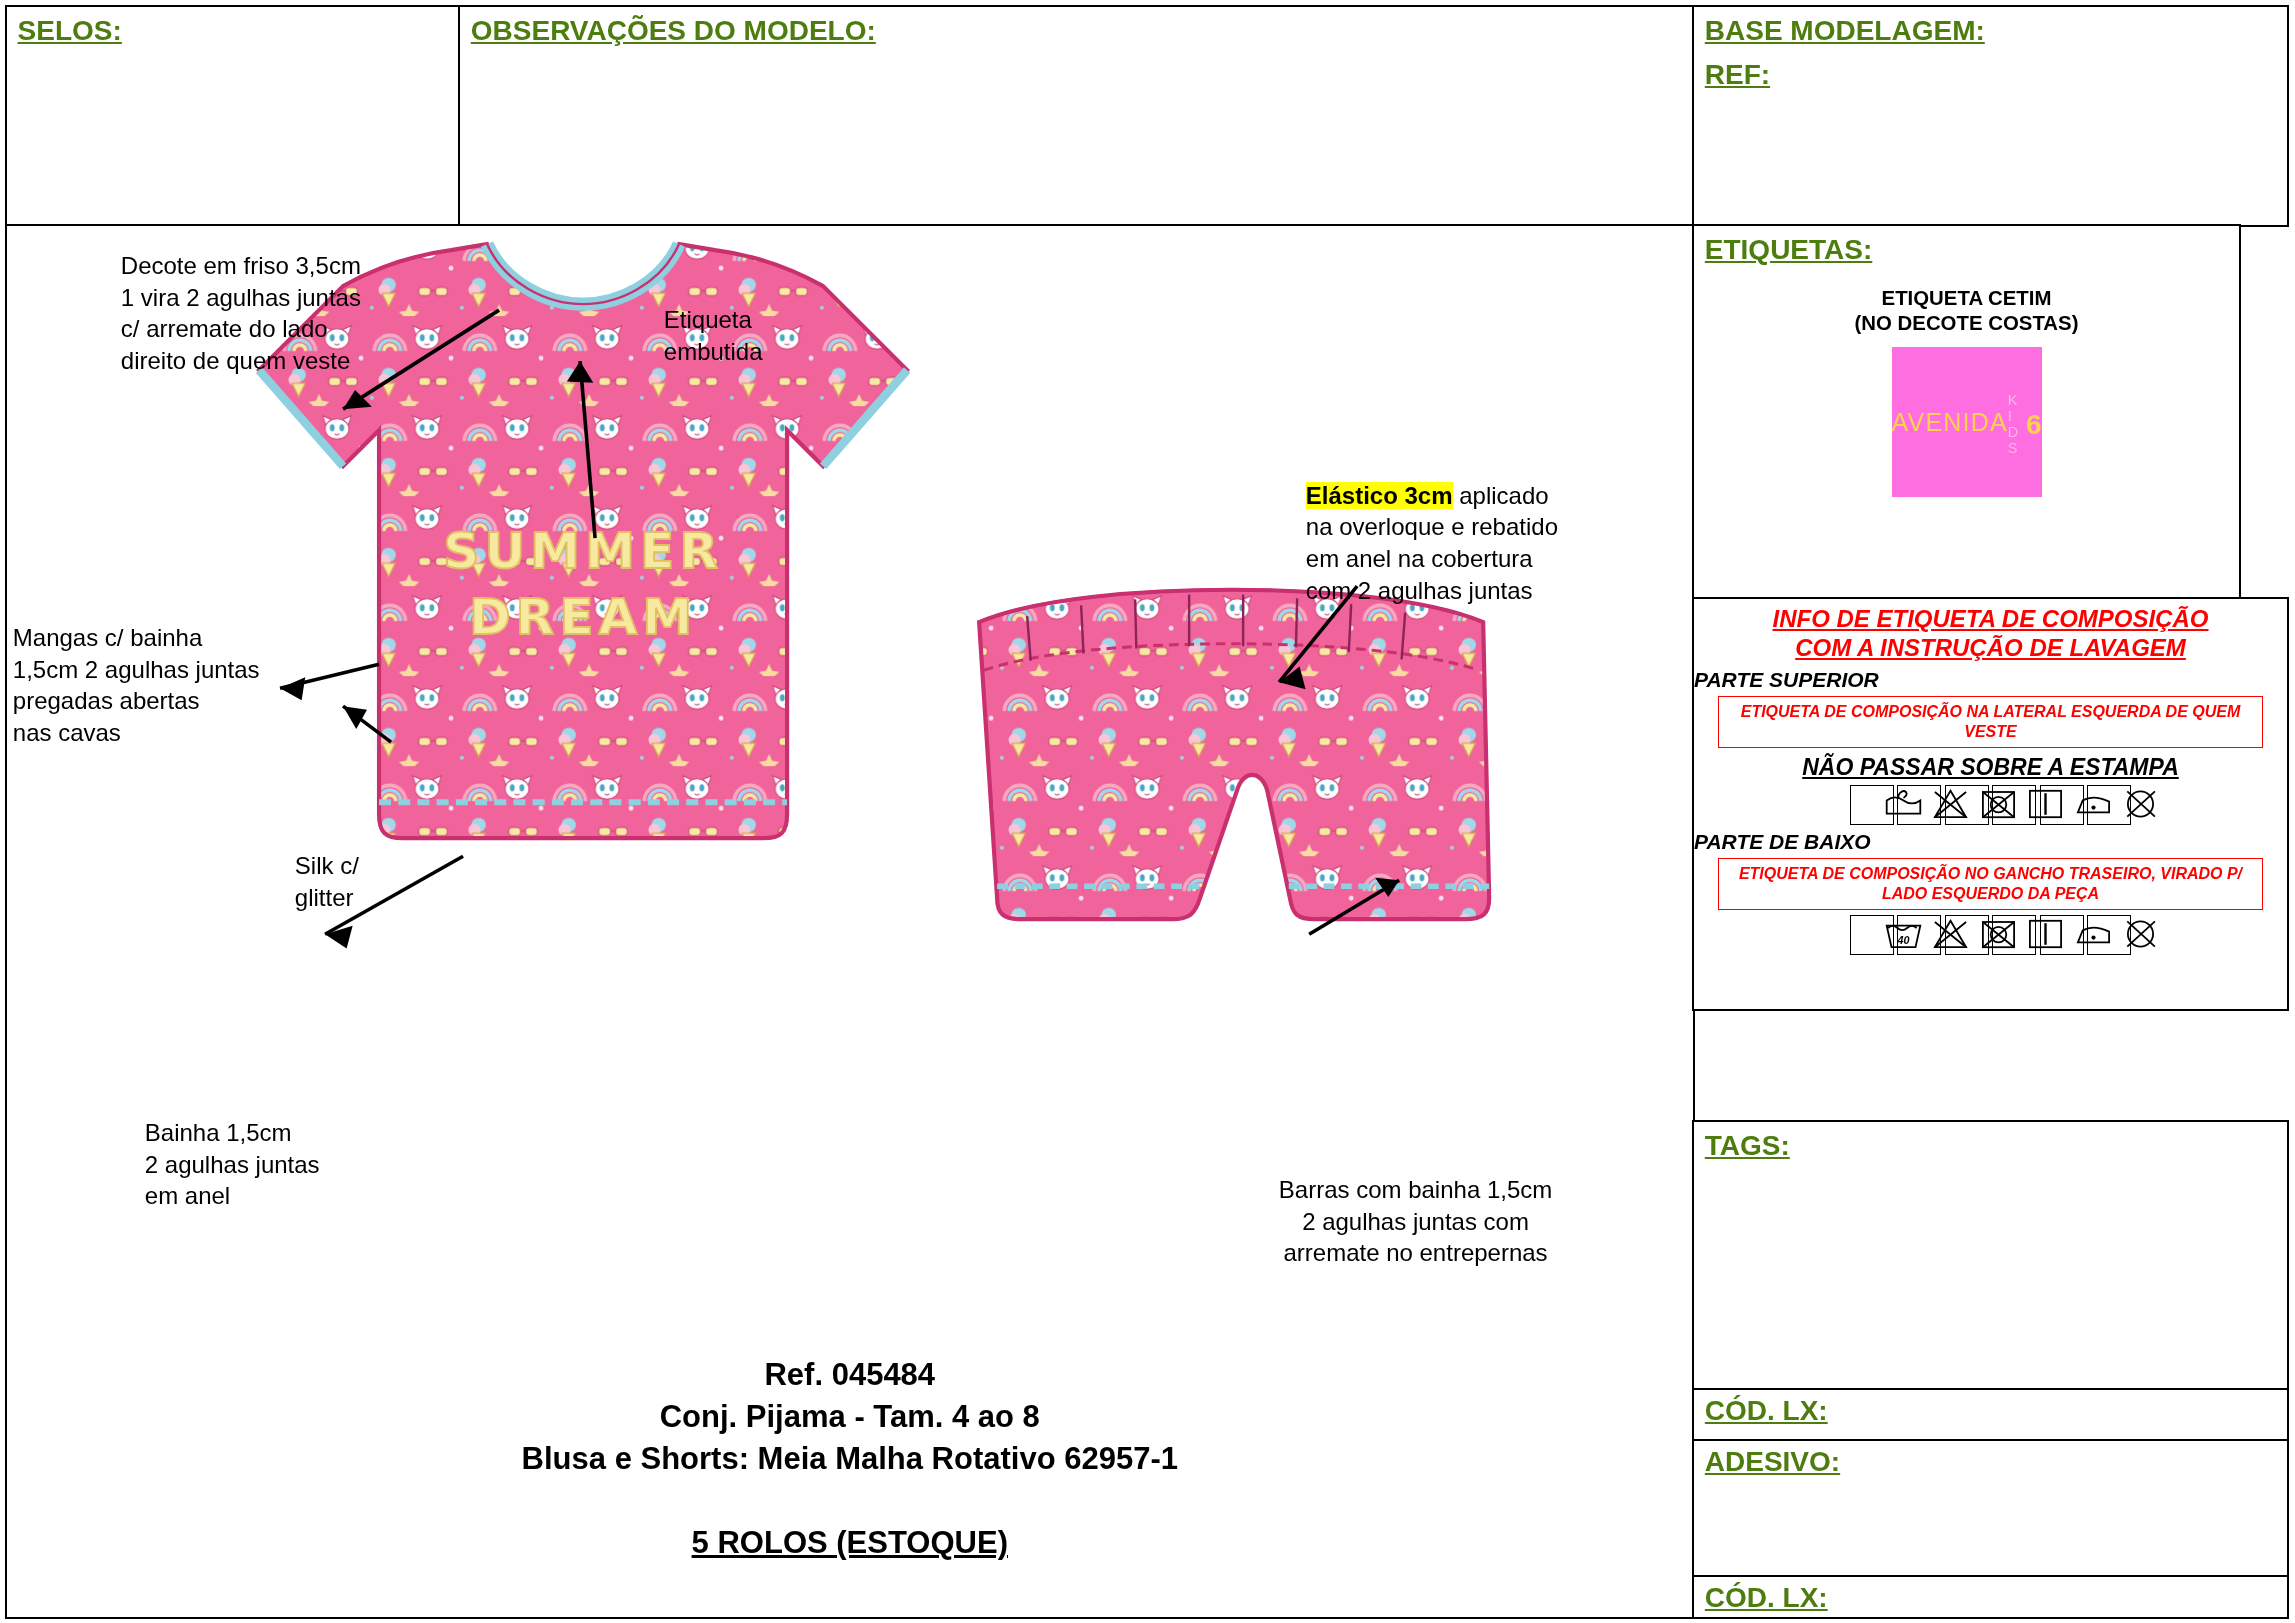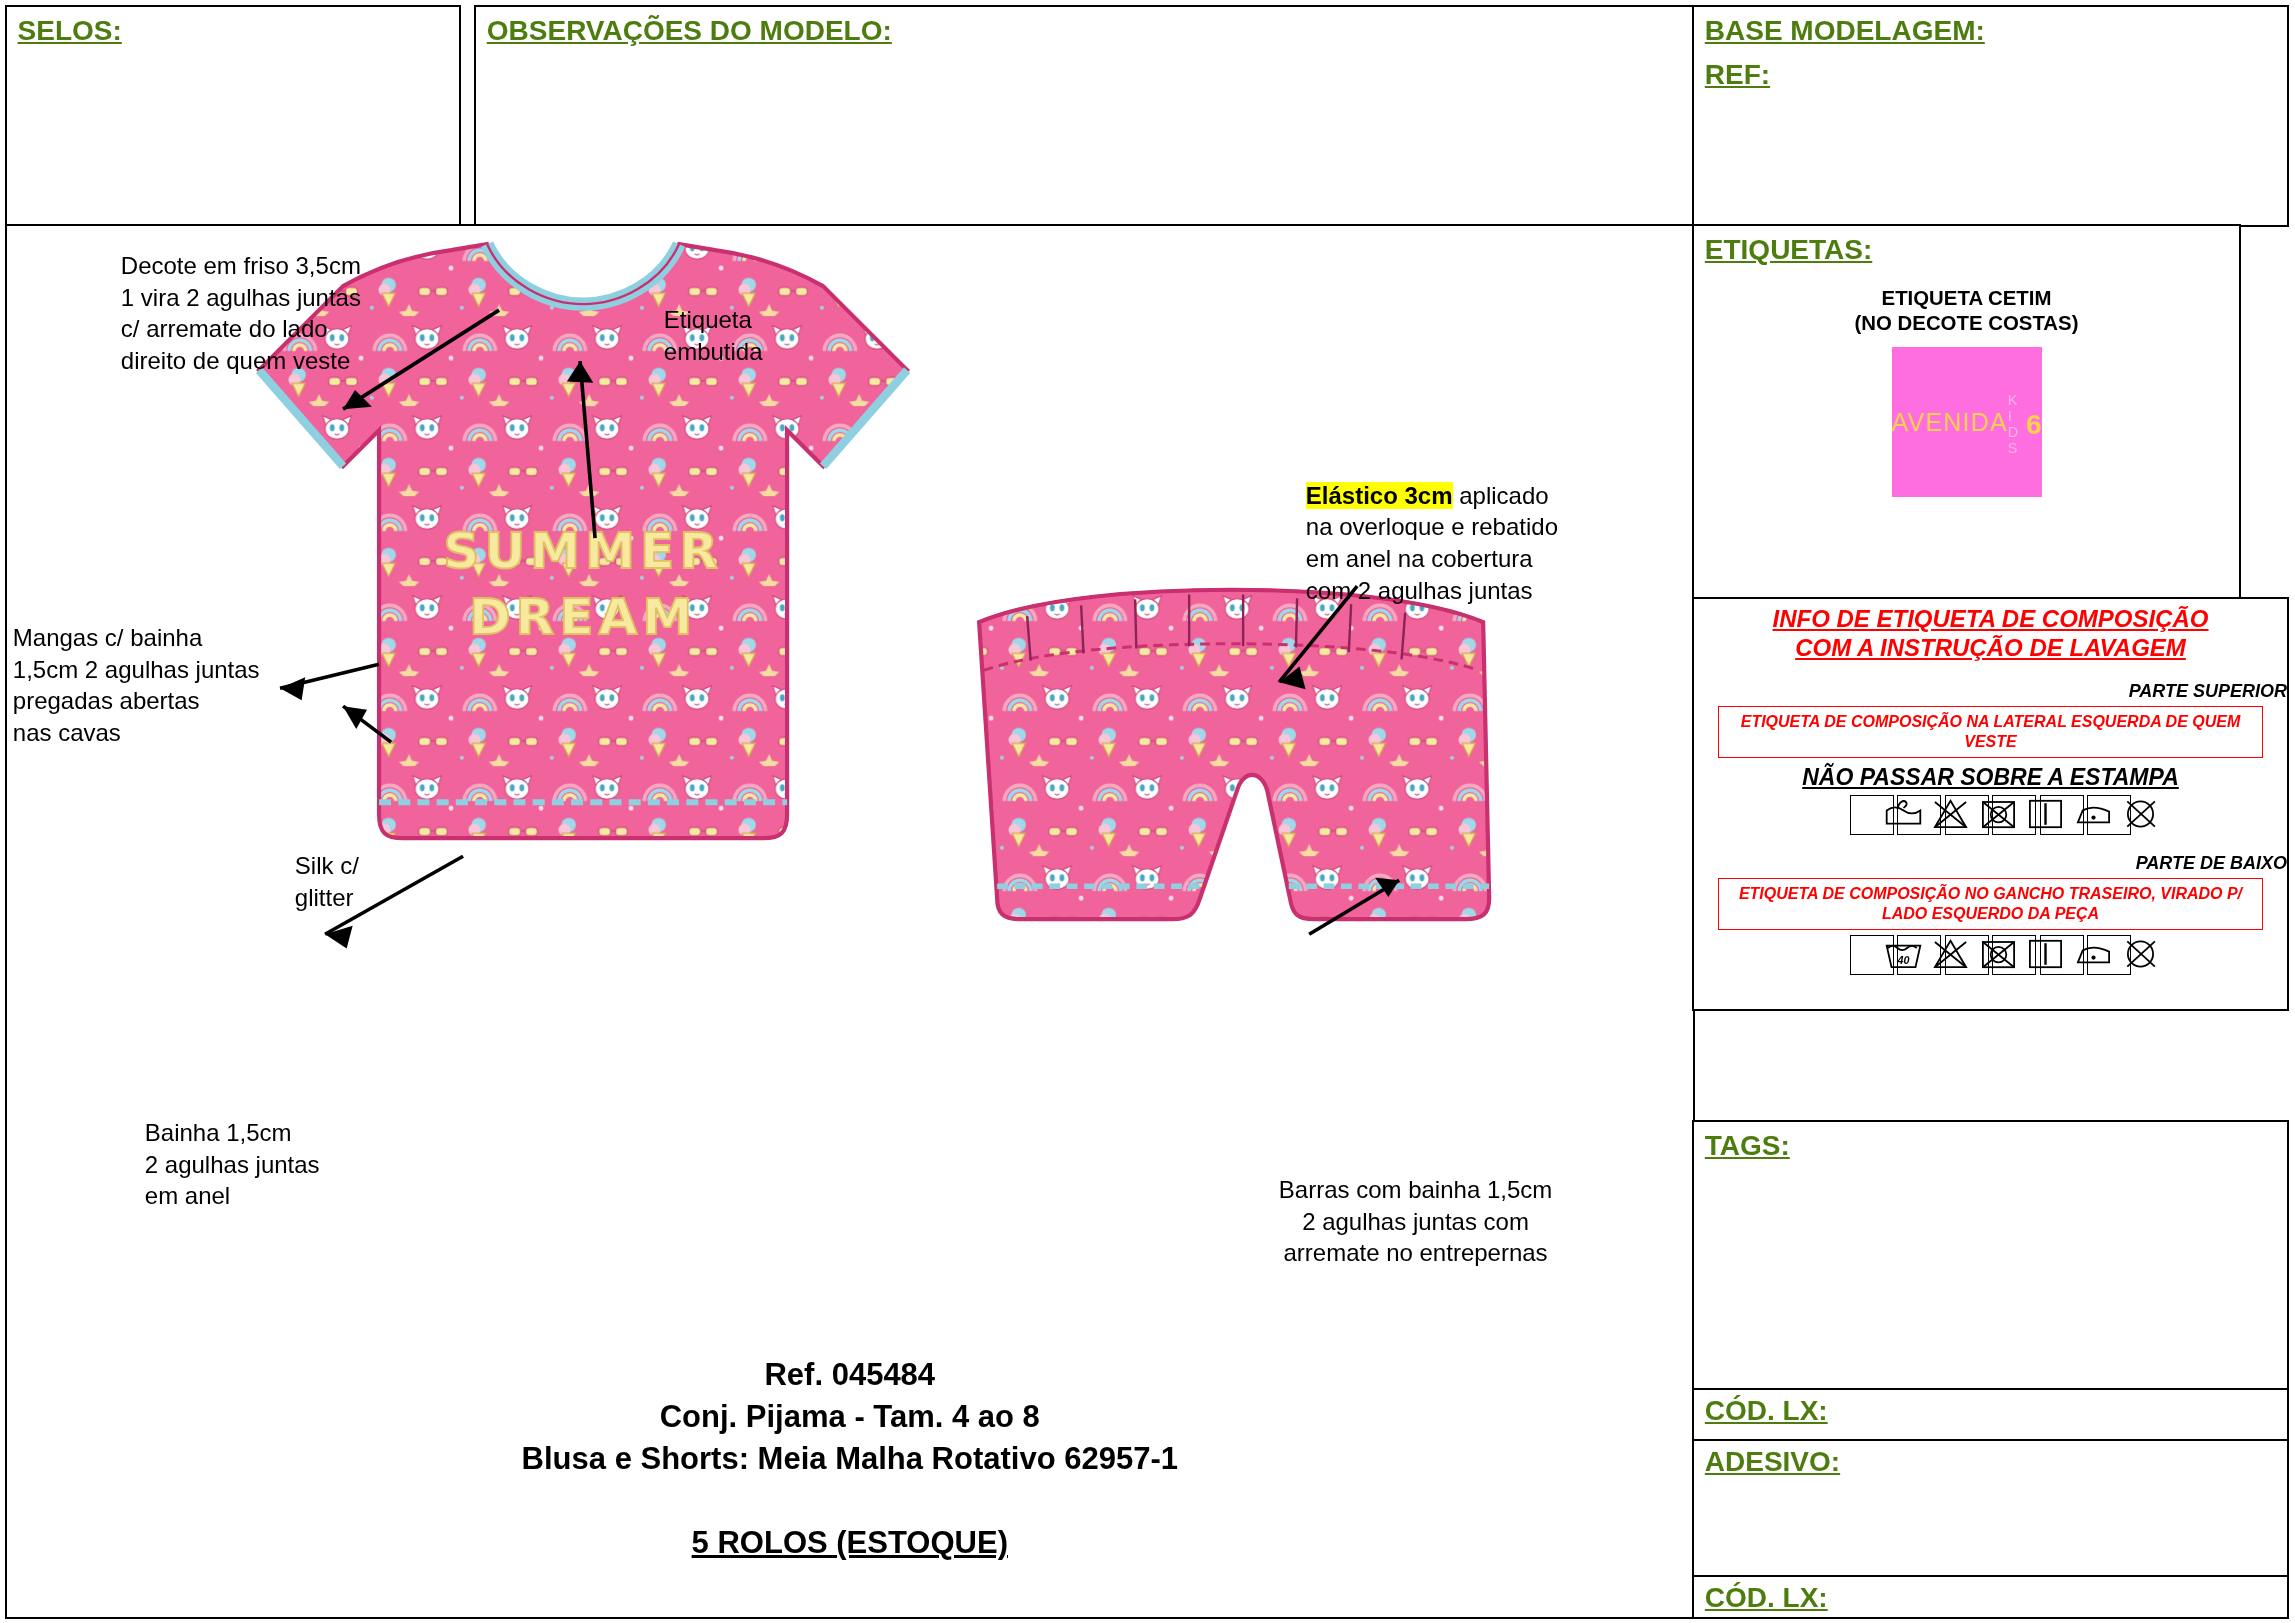--- a/index.html
+++ b/index.html
@@ -29,21 +29,21 @@
     font-weight: bold;
     text-decoration: underline;
   }
   .hdr {
     font-size: 28px;
     padding: 8.4px 10.8px;
   }
 
   
   #selos-cell { left: 4.8px; top: 4.8px; width: 456px; height: 222px; }
-  #obs-cell   { left: 458px; top: 4.8px; width: 1454px; height: 222px; margin-left: 16px; }
+  #obs-cell   { left: 458px; top: 4.8px; width: 1454px; height: 222px; }
   #base-cell  { left: 1692px; top: 4.8px; width: 597px; height: 222px; }
 
   #base-cell .hdr { display: block; }
   #base-cell .hdr + .hdr { padding-top: 3.6px; }
 
   
   #main-cell { left: 4.8px; top: 224px; width: 1690px; height: 1395px; }
 
   
   #etq-cell    { left: 1692px; top: 224px; width: 549px; height: 375px; }
@@ -93,24 +93,24 @@
   .info-title {
     color: #ff0000;
     font-weight: bold;
     text-decoration: underline;
     text-align: center;
     font-size: 24px;
     line-height: 1.2;
     padding: 6px 6px 0;
   }
   .info-sub {
-    text-align: right;
-    font-weight: bold;
-    font-size: 18px;
-    margin-top: 18px;
+    text-align: left;
+    font-weight: bold;
+    font-size: 21px;
+    margin-top: 5px;
   }
   .red-box {
     border: 1.8px solid #ff0000;
     color: #ff0000;
     font-weight: bold;
     font-size: 16px;
     text-align: center;
     line-height: 1.25;
     margin: 4.8px 24px;
     padding: 4.8px 3.6px;

